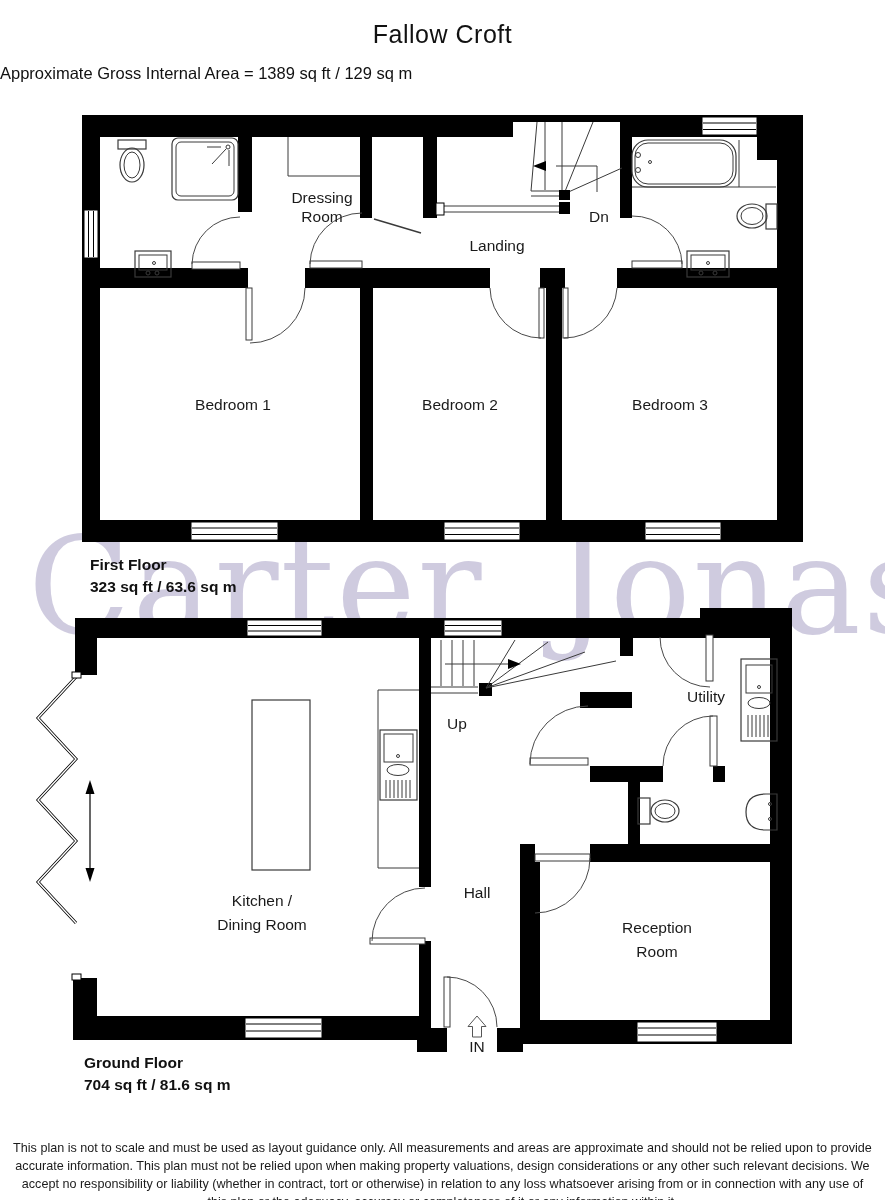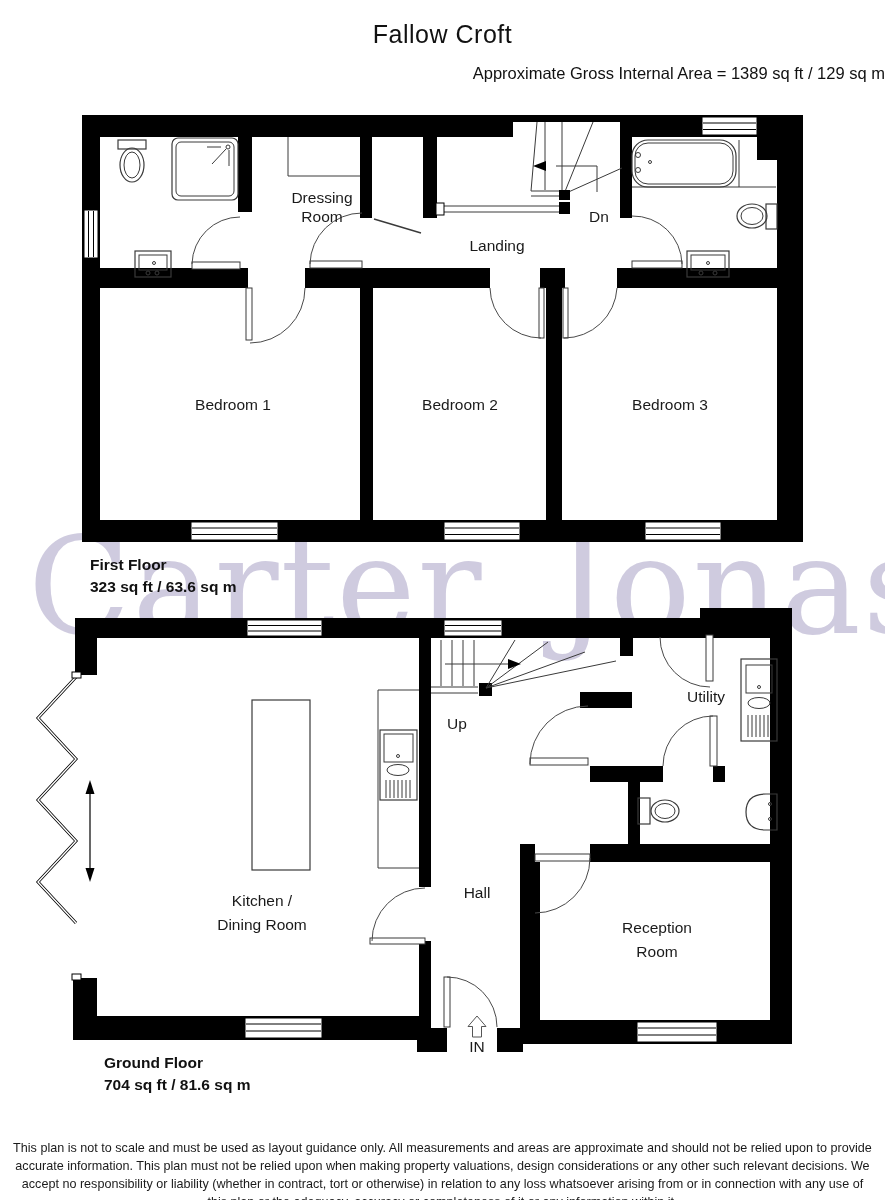--- a/index.html
+++ b/index.html
@@ -5,21 +5,21 @@
   html,body{margin:0;padding:0;background:#fff;}
   .page{
     position:relative;width:885px;height:1200px;background:#ffffff;
     font-family:"Liberation Sans", sans-serif;color:#111;overflow:hidden;
   }
   .title{
     position:absolute;top:20px;left:0;right:0;text-align:center;
     font-size:25px;font-weight:normal;letter-spacing:0.5px;
   }
   .subtitle{
-    position:absolute;top:64px;left:0;right:0;text-align:right;
+    position:absolute;top:64px;left:0;right:0;text-align:left;
     font-size:16.5px;
   }
   .watermark{
     position:absolute;top:520px;left:0;right:0;text-align:center;
     font-family:"DejaVu Serif", serif;
     font-size:134px;line-height:1;color:rgba(168,160,196,0.55);
     letter-spacing:2px;word-spacing:26px;white-space:nowrap;z-index:1;
     user-select:none;
     padding-left:28px;
   }
@@ -364,20 +364,20 @@
       <text x="457" y="729" text-anchor="middle">Up</text>
       <text x="477" y="1052" text-anchor="middle">IN</text>
     </g>
   </svg>
 
   <div class="floor-label" style="left:90px;top:554px;">
     <span class="fl-name">First Floor</span>
     <span class="fl-area">323 sq ft / 63.6 sq m</span>
   </div>
 
-  <div class="floor-label" style="left:84px;top:1052px;margin-left:20px;">
+  <div class="floor-label" style="left:84px;top:1052px;">
     <span class="fl-name">Ground Floor</span>
     <span class="fl-area">704 sq ft / 81.6 sq m</span>
   </div>
 
   <p class="disclaimer">This plan is not to scale and must be used as layout guidance only. All measurements and areas are approximate and should not be relied upon to provide accurate information. This plan must not be relied upon when making property valuations, design considerations or any other such relevant decisions. We accept no responsibility or liability (whether in contract, tort or otherwise) in relation to any loss whatsoever arising from or in connection with any use of this plan or the adequacy, accuracy or completeness of it or any information within it.</p>
 
 </div>
 
 </body></html>

